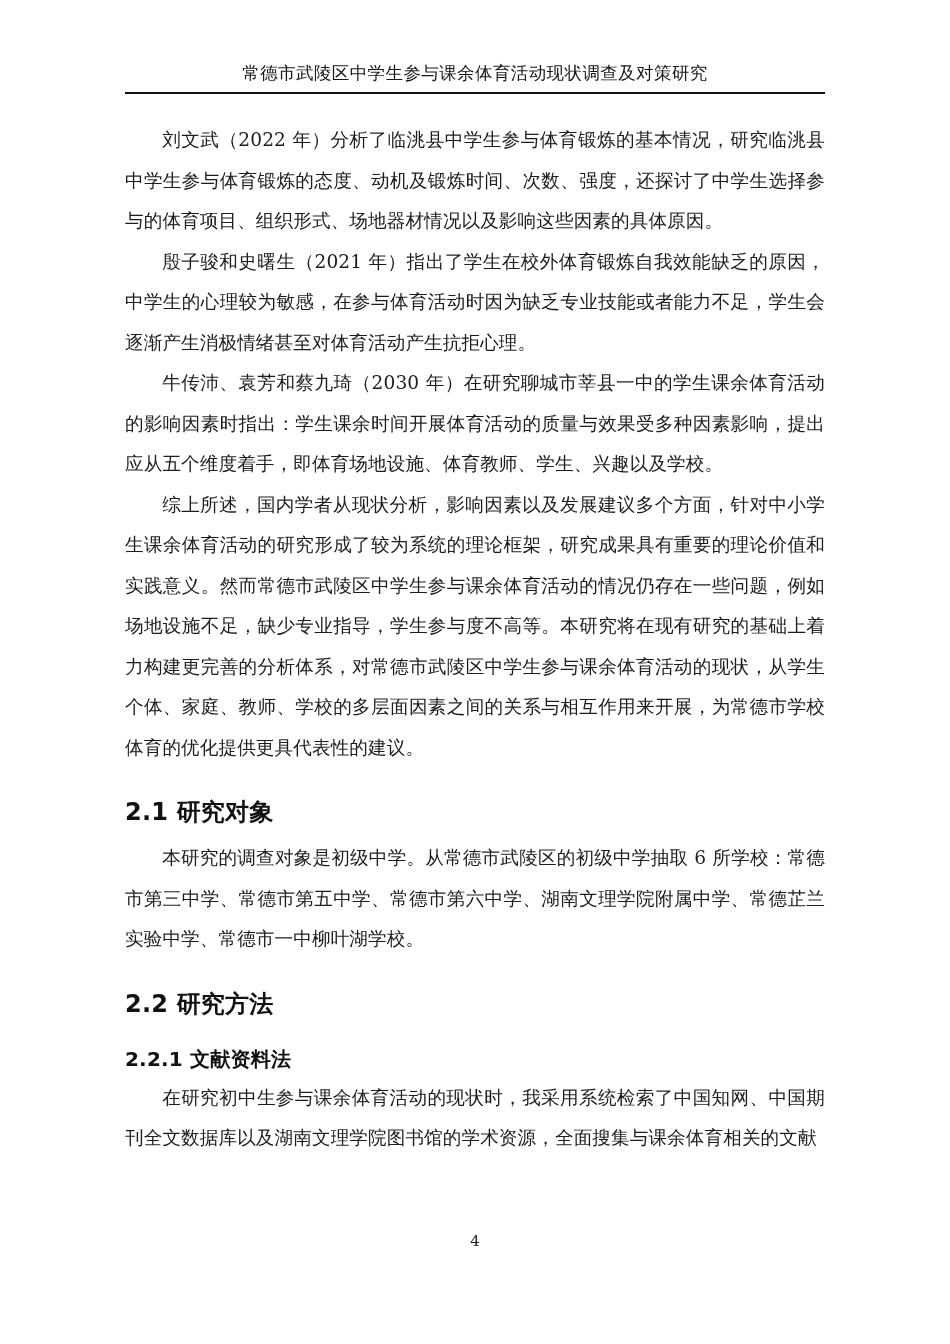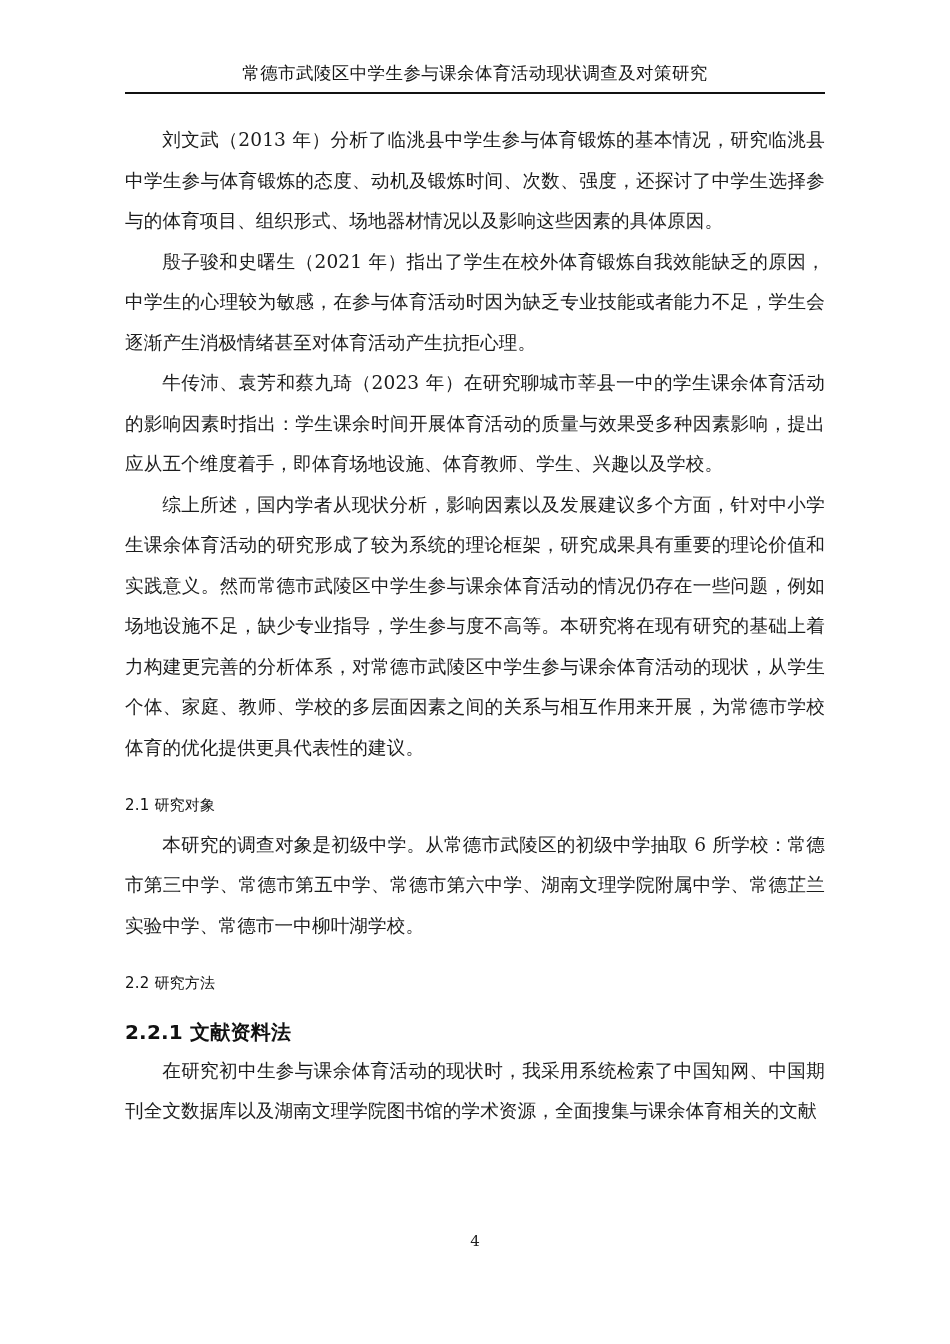--- a/index.html
+++ b/index.html
@@ -69,22 +69,22 @@
     font-family: "DejaVu Sans", "Liberation Sans", sans-serif;
     font-size: 24px;
     font-weight: 700;
     margin: 30px 0 10px 0;
     line-height: 1.5;
     color: #111;
     letter-spacing: 0.3px;
   }
   h2.h-sub {
     font-family: "DejaVu Sans", "Liberation Sans", sans-serif;
-    font-size: 15px;
-    font-weight: 400;
+    font-size: 24px;
+    font-weight: 700;
     margin: 26px 0 8px 0;
     line-height: 1.5;
     color: #111;
     letter-spacing: 0.2px;
   }
   h3.h-subsub {
     font-family: "DejaVu Sans", "Liberation Sans", sans-serif;
     font-size: 20px;
     font-weight: 700;
     margin: 22px 0 4px 0;
@@ -110,23 +110,23 @@
 
 <div class="page">
 
   <div class="content">
 
     <div class="page-header">常德市武陵区中学生参与课余体育活动现状调查及对策研究</div>
     <hr class="header-rule">
 
     <div class="body-area">
 
-      <p class="para">刘文武（2013 年）分析了临洮县中学生参与体育锻炼的基本情况，研究临洮县中学生参与体育锻炼的态度、动机及锻炼时间、次数、强度，还探讨了中学生选择参与的体育项目、组织形式、场地器材情况以及影响这些因素的具体原因。</p>
+      <p class="para">刘文武（2022 年）分析了临洮县中学生参与体育锻炼的基本情况，研究临洮县中学生参与体育锻炼的态度、动机及锻炼时间、次数、强度，还探讨了中学生选择参与的体育项目、组织形式、场地器材情况以及影响这些因素的具体原因。</p>
       <p class="para">殷子骏和史曙生（2021 年）指出了学生在校外体育锻炼自我效能缺乏的原因，中学生的心理较为敏感，在参与体育活动时因为缺乏专业技能或者能力不足，学生会逐渐产生消极情绪甚至对体育活动产生抗拒心理。</p>
-      <p class="para">牛传沛、袁芳和蔡九琦（2023 年）在研究聊城市莘县一中的学生课余体育活动的影响因素时指出：学生课余时间开展体育活动的质量与效果受多种因素影响，提出应从五个维度着手，即体育场地设施、体育教师、学生、兴趣以及学校。</p>
+      <p class="para">牛传沛、袁芳和蔡九琦（2030 年）在研究聊城市莘县一中的学生课余体育活动的影响因素时指出：学生课余时间开展体育活动的质量与效果受多种因素影响，提出应从五个维度着手，即体育场地设施、体育教师、学生、兴趣以及学校。</p>
       <p class="para">综上所述，国内学者从现状分析，影响因素以及发展建议多个方面，针对中小学生课余体育活动的研究形成了较为系统的理论框架，研究成果具有重要的理论价值和实践意义。然而常德市武陵区中学生参与课余体育活动的情况仍存在一些问题，例如场地设施不足，缺少专业指导，学生参与度不高等。本研究将在现有研究的基础上着力构建更完善的分析体系，对常德市武陵区中学生参与课余体育活动的现状，从学生个体、家庭、教师、学校的多层面因素之间的关系与相互作用来开展，为常德市学校体育的优化提供更具代表性的建议。</p>
 
 
       <h2 class="h-sub">2.1 研究对象</h2>
       <p class="para">本研究的调查对象是初级中学。从常德市武陵区的初级中学抽取 6 所学校：常德市第三中学、常德市第五中学、常德市第六中学、湖南文理学院附属中学、常德芷兰实验中学、常德市一中柳叶湖学校。</p>
 
       <h2 class="h-sub">2.2 研究方法</h2>
 
       <h3 class="h-subsub">2.2.1 文献资料法</h3>
       <p class="para">在研究初中生参与课余体育活动的现状时，我采用系统检索了中国知网、中国期刊全文数据库以及湖南文理学院图书馆的学术资源，全面搜集与课余体育相关的文献</p>

